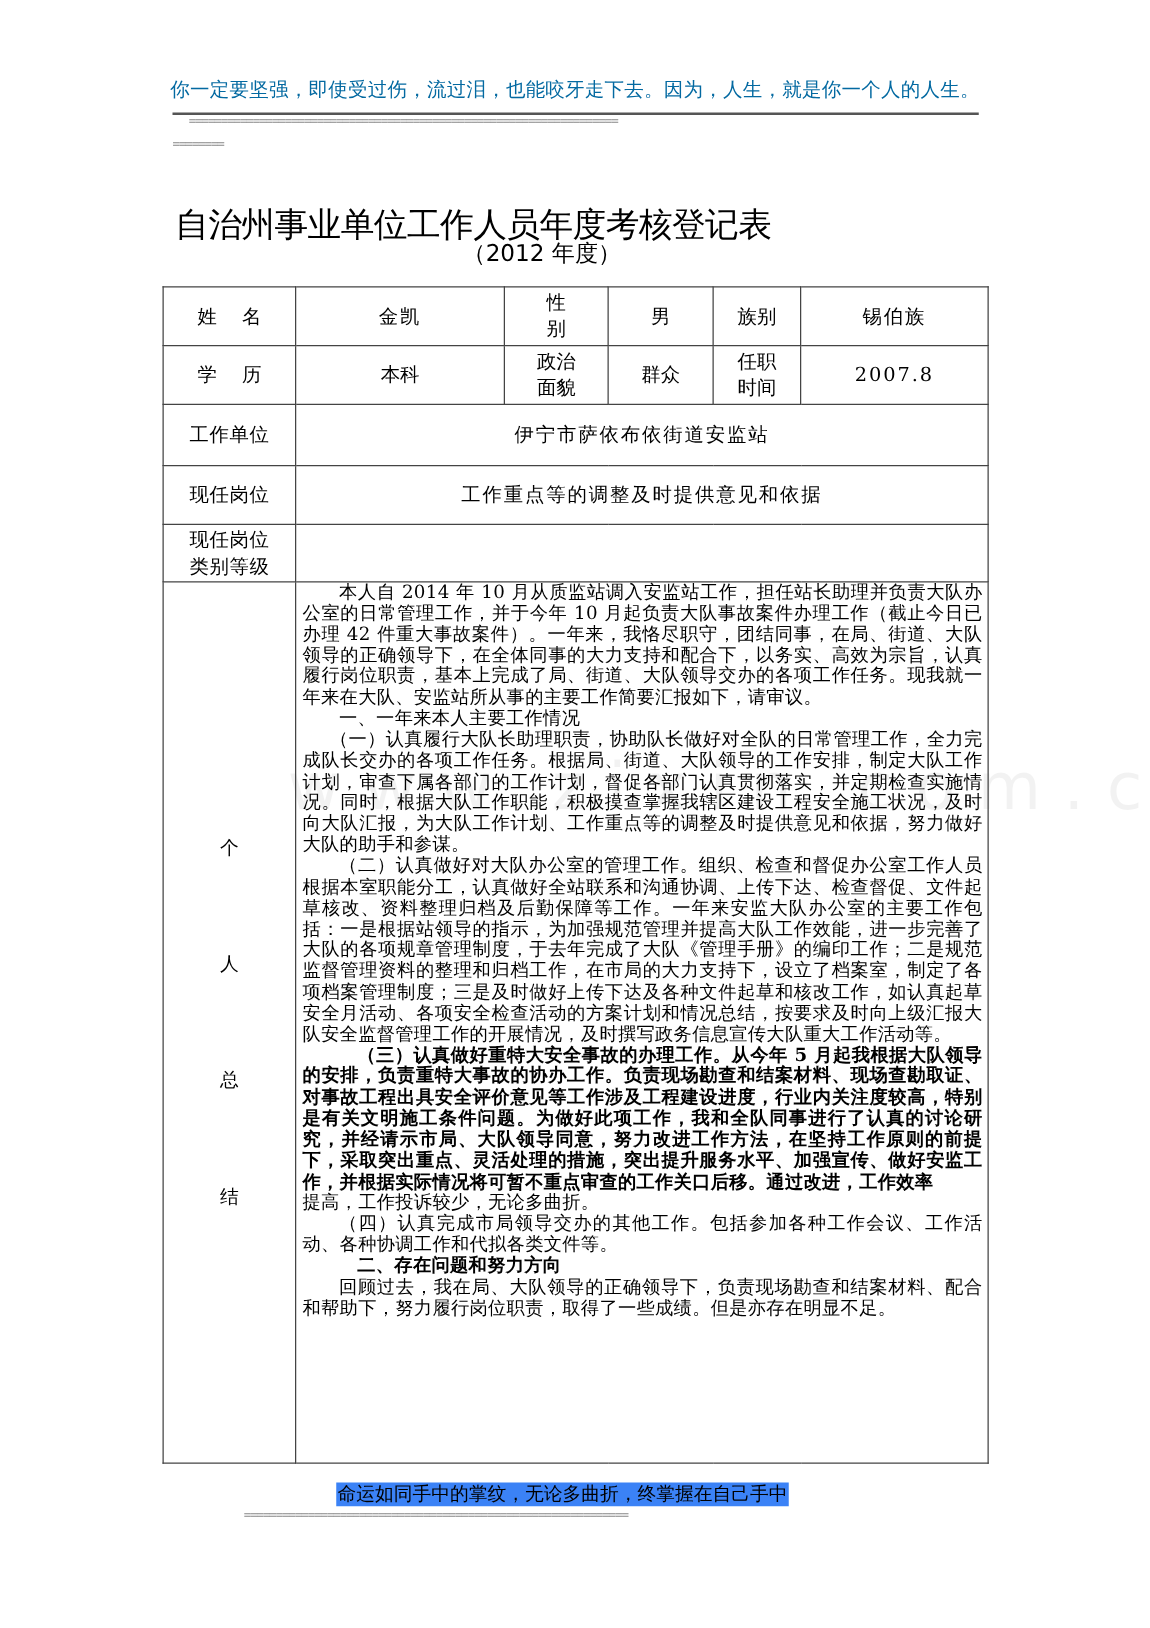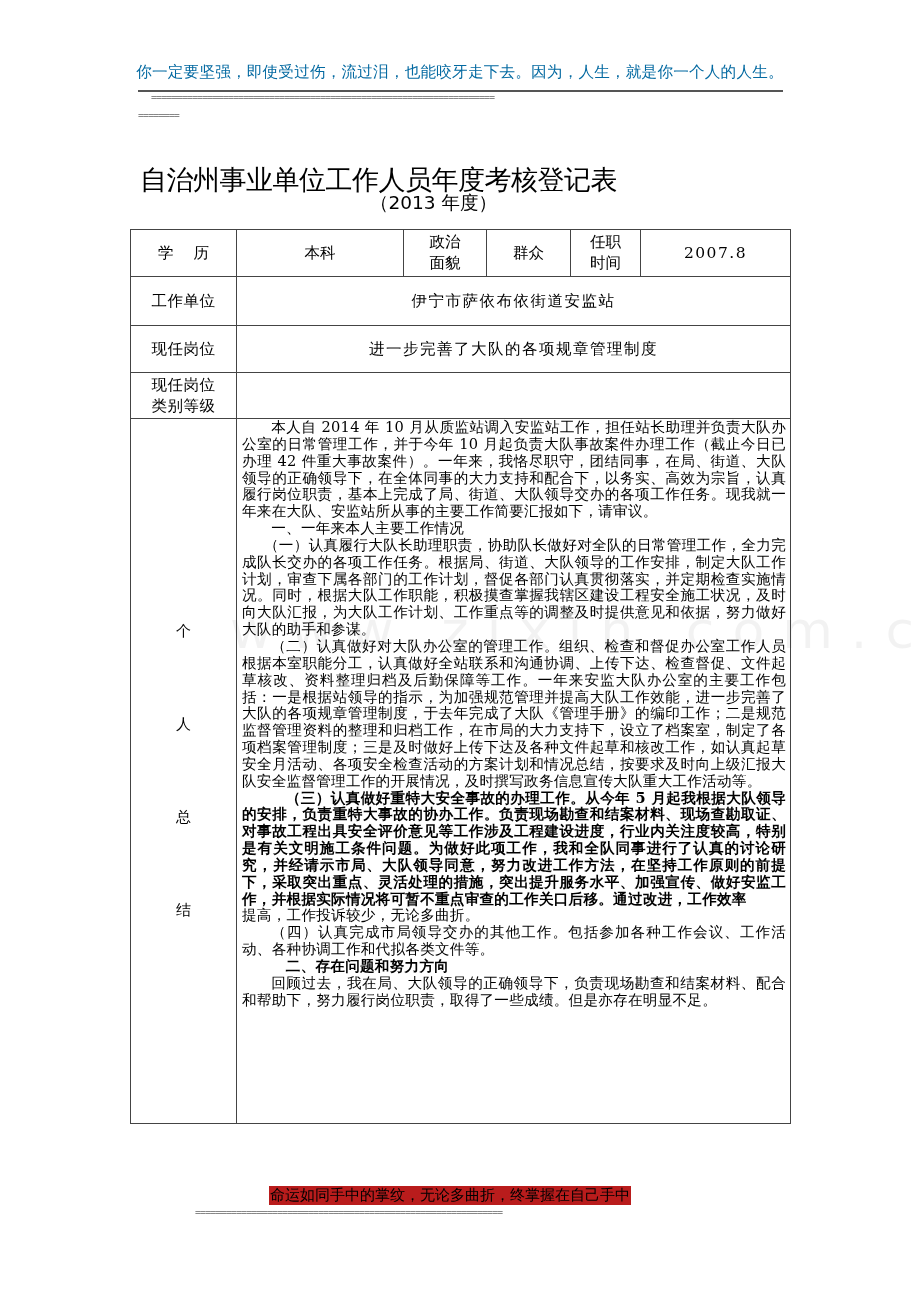--- a/index.html
+++ b/index.html
@@ -32,70 +32,78 @@
     .summary-label { vertical-align: middle; }
     .summary-label div { line-height: 21px; }
     .vchar { margin: 0 auto; font-size: 15px; }
     .summary-text { text-align: left !important; vertical-align: top !important; padding: 0 4px 0 5px !important;
                     font-size: 14.6px !important; line-height: 16.85px !important; letter-spacing: 0.25px;
                     text-align: justify !important; }
     .summary-text p { margin: 0; }
     .indent2 { text-indent: 2em; }
     .indent3 { text-indent: 3em; font-weight: bold; }
     .indent15 { text-indent: 2.5em; }
-    .footer-quote { position: absolute; left: 269px; top: 1186px; background: #b91c1c; font-size: 15px;
+    .footer-quote { position: absolute; left: 269px; top: 1186px; background: #3b82f6; font-size: 15px;
                     padding: 0 1px; white-space: nowrap; }
     .watermark { position: absolute; left: 230px; top: 600px; font-family: "DejaVu Sans", sans-serif;
                  font-size: 52px; color: rgba(0,0,0,0.05); letter-spacing: 18px; white-space: nowrap;
                  pointer-events: none; }
   </style>
 </head>
 <body>
 
 <div class="header-quote">你一定要坚强，即使受过伤，流过泪，也能咬牙走下去。因为，人生，就是你一个人的人生。</div>
 <div class="header-rule"></div>
 <div class="eq-line eq1">===================================================================</div>
 <div class="eq-line eq2">========</div>
 
 <div class="title">自治州事业单位工作人员年度考核登记表</div>
-<div class="subtitle">（2013 年度）</div>
+<div class="subtitle">（2012 年度）</div>
 
 <div class="watermark">www.zixin.com.cn</div>
 
 <table class="form">
   <colgroup>
     <col style="width:106px">
     <col style="width:167px">
     <col style="width:83px">
     <col style="width:84px">
     <col style="width:70px">
     <col style="width:150px">
   </colgroup>
   <tbody>
+      <tr class="r1">
+    <td class="spaced">姓名</td>
+    <td class="value-wide">金凯</td>
+    <td class="spaced">性别</td>
+    <td>男</td>
+    <td>族别</td>
+    <td class="value-wide">锡伯族</td>
+  </tr>
   <tr class="r2">
     <td class="spaced">学历</td>
     <td>本科</td>
     <td class="twoline">
       <div>政治</div>
       <div>面貌</div>
     </td>
     <td>群众</td>
     <td class="twoline">
       <div>任职</div>
       <div>时间</div>
     </td>
     <td class="value-wide">2007.8</td>
   </tr>
   <tr class="r3">
     <td class="label-col">工作单位</td>
     <td colspan="5" class="value-wide">伊宁市萨依布依街道安监站</td>
   </tr>
   <tr class="r4">
     <td class="label-col">现任岗位</td>
-    <td colspan="5" class="value-wide">进一步完善了大队的各项规章管理制度</td>
+    <td colspan="5" class="value-wide">工作重点等的调整及时提供意见和依据</td>
   </tr>
   <tr class="r5">
     <td class="twoline label-col">
       <div>现任岗位</div>
       <div>类别等级</div>
     </td>
     <td colspan="5"></td>
   </tr>
   <tr>
     <td class="summary-label" style="height:704px;">

